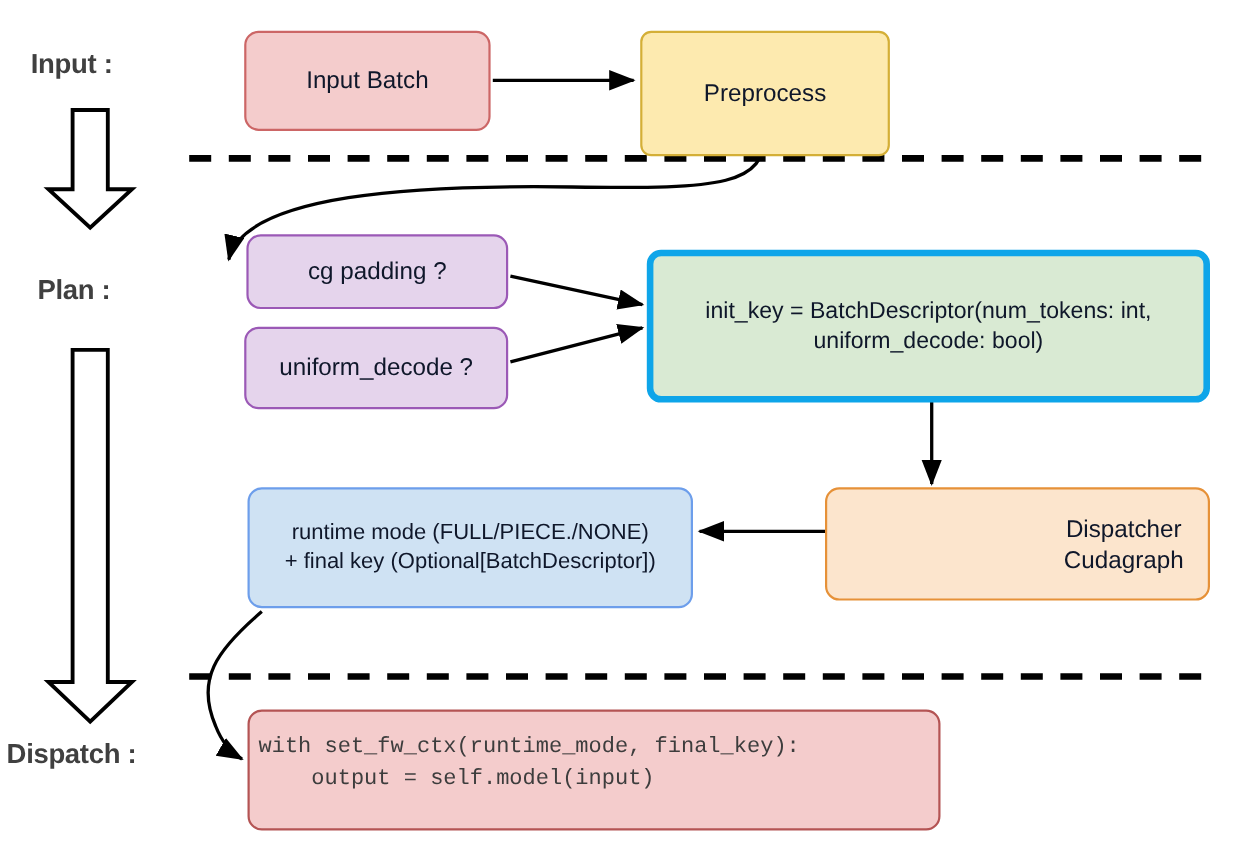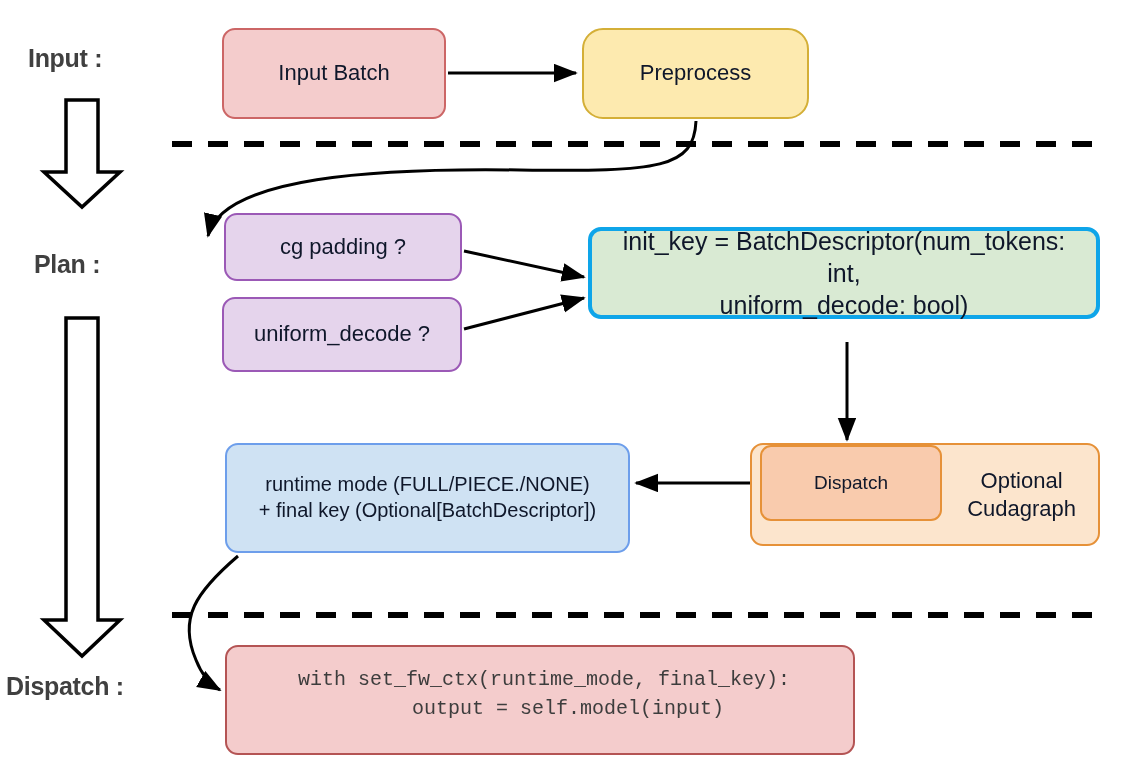--- a/index.html
+++ b/index.html
@@ -44,46 +44,46 @@
     line-height: 1.28;
   }
   .node-input-batch {
     left: 222px; top: 28px; width: 224px; height: 91px;
     background: #f4cccc;
     border: 2px solid #cc6666;
     border-radius: 13px;
     font-size: 22px;
   }
   .node-preprocess {
-    left: 582px; top: 28px; width: 227px; height: 91px;
+    left: 582px; top: 28px; width: 227px; height: 114px;
     background: #fdeaaf;
     border: 2px solid #d4af37;
-    border-radius: 21px;
+    border-radius: 10px;
     font-size: 22px;
   }
   .node-cg-padding {
     left: 224px; top: 213px; width: 238px; height: 68px;
     background: #e5d4ec;
     border: 2px solid #9b59b6;
     border-radius: 13px;
     font-size: 22px;
   }
   .node-uniform-decode {
     left: 222px; top: 297px; width: 240px; height: 75px;
     background: #e5d4ec;
     border: 2px solid #9b59b6;
     border-radius: 13px;
     font-size: 22px;
   }
   .node-init-key {
-    left: 588px; top: 227px; width: 512px; height: 92px;
+    left: 588px; top: 227px; width: 512px; height: 139px;
     background: #d9ead3;
-    border: 4px solid #0ea5e9;
-    border-radius: 13px;
-    font-size: 25px;
+    border: 6px solid #0ea5e9;
+    border-radius: 13px;
+    font-size: 21px;
     padding: 0 12px;
   }
   .node-runtime-mode {
     left: 225px; top: 443px; width: 405px; height: 110px;
     background: #cfe2f3;
     border: 2px solid #6d9eeb;
     border-radius: 13px;
     font-size: 20px;
     align-items: center;
   }
@@ -108,21 +108,21 @@
     left: 225px; top: 645px; width: 630px; height: 110px;
     background: #f4cccc;
     border: 2px solid #b45454;
     border-radius: 13px;
     display: block;
     padding: 18px 0 0 8px;
     font-family: "Liberation Mono", "DejaVu Sans Mono", monospace;
     font-size: 20px;
     color: #3d3d3d;
     white-space: pre;
-    text-align: center;
+    text-align: left;
     line-height: 1.45;
   }
   .lbl-input  { left: 28px;  top: 44px; }
   .lbl-plan   { left: 34px;  top: 234px; margin-top: 16px; }
   .lbl-exec   { left: 6px;   top: 672px; }
 </style>
 </head>
 <body>
 
 <div id="canvas">
@@ -185,25 +185,22 @@
 
   <div class="node node-runtime-mode">
     <span>
       <span>runtime mode (FULL/PIECE./NONE)</span><br>
       <span>+ final key (Optional[BatchDescriptor])</span>
     </span>
   </div>
 
   <div class="node node-cudagraph-dispatcher">
     <span>
-      <span>Optional</span><br>
+      <span>Dispatcher</span><br>
       <span>Cudagraph</span>
     </span>
   </div>
 
-  <div class="node node-dispatch">
-    <span>Dispatch</span>
-  </div>
 
   <div class="node node-code"><span>with set_fw_ctx(runtime_mode, final_key):</span>
 <span>    output = self.model(input)</span></div>
 
 </div>
 
 </body></html>

